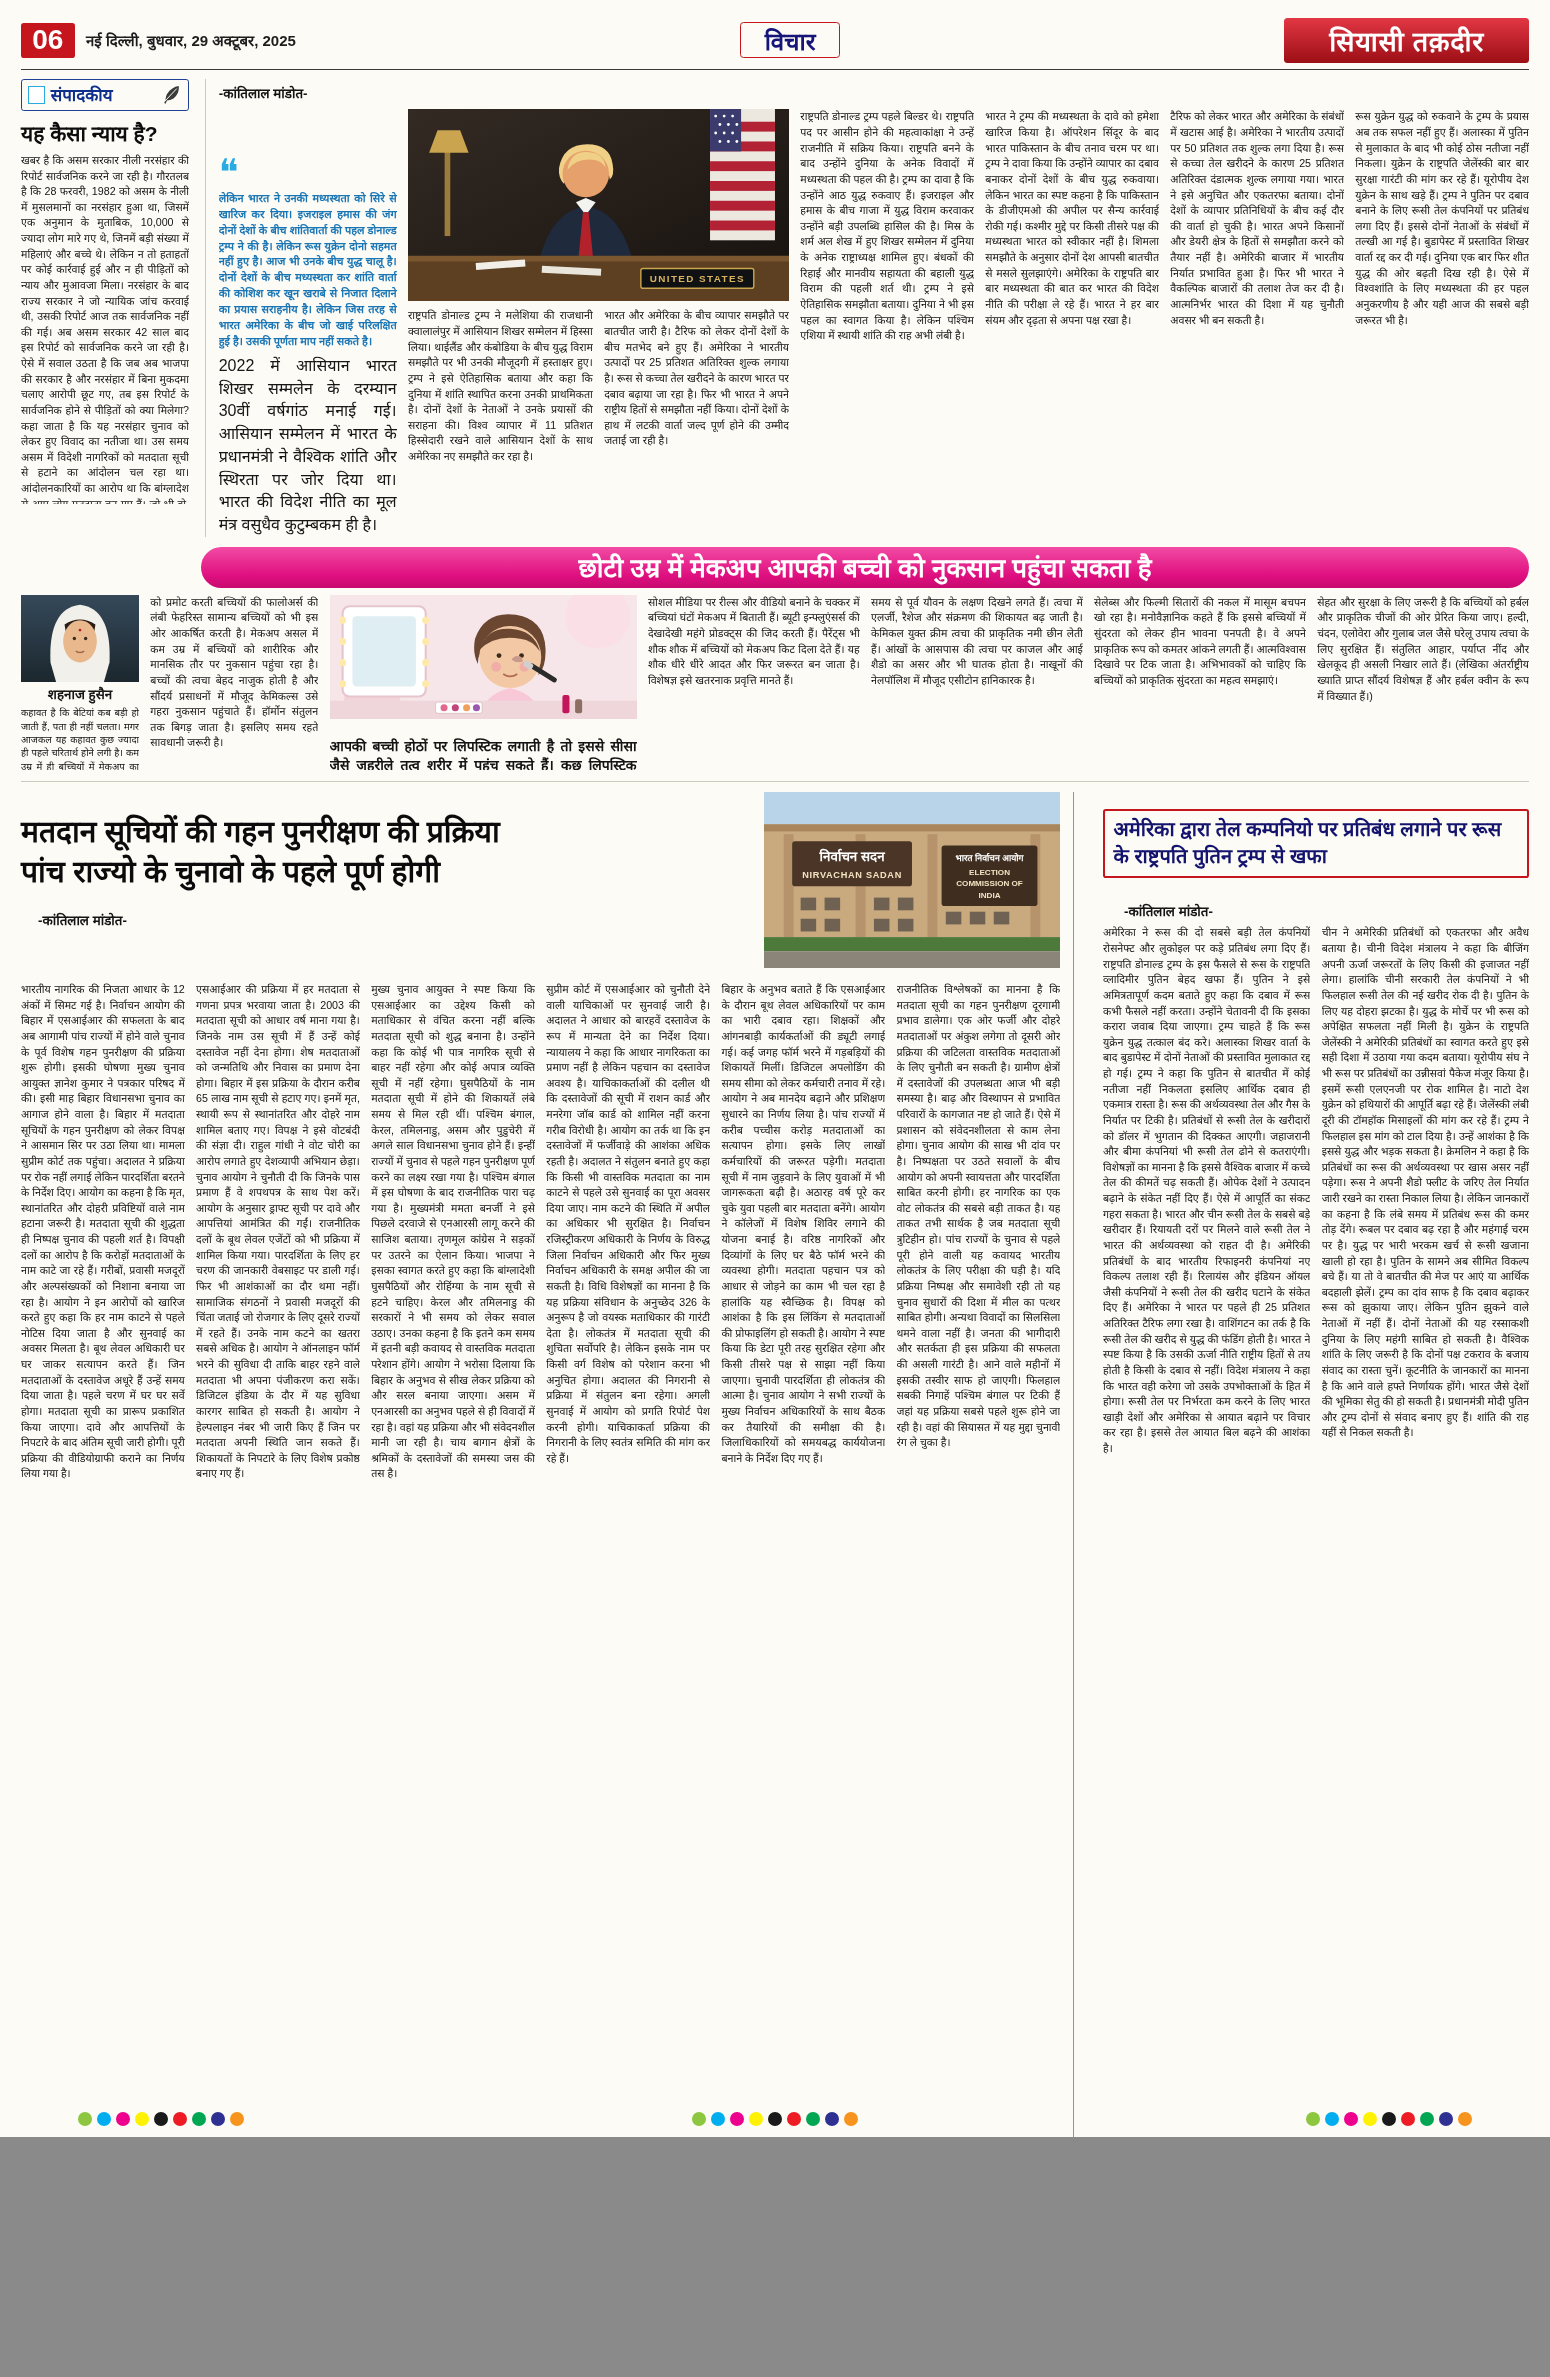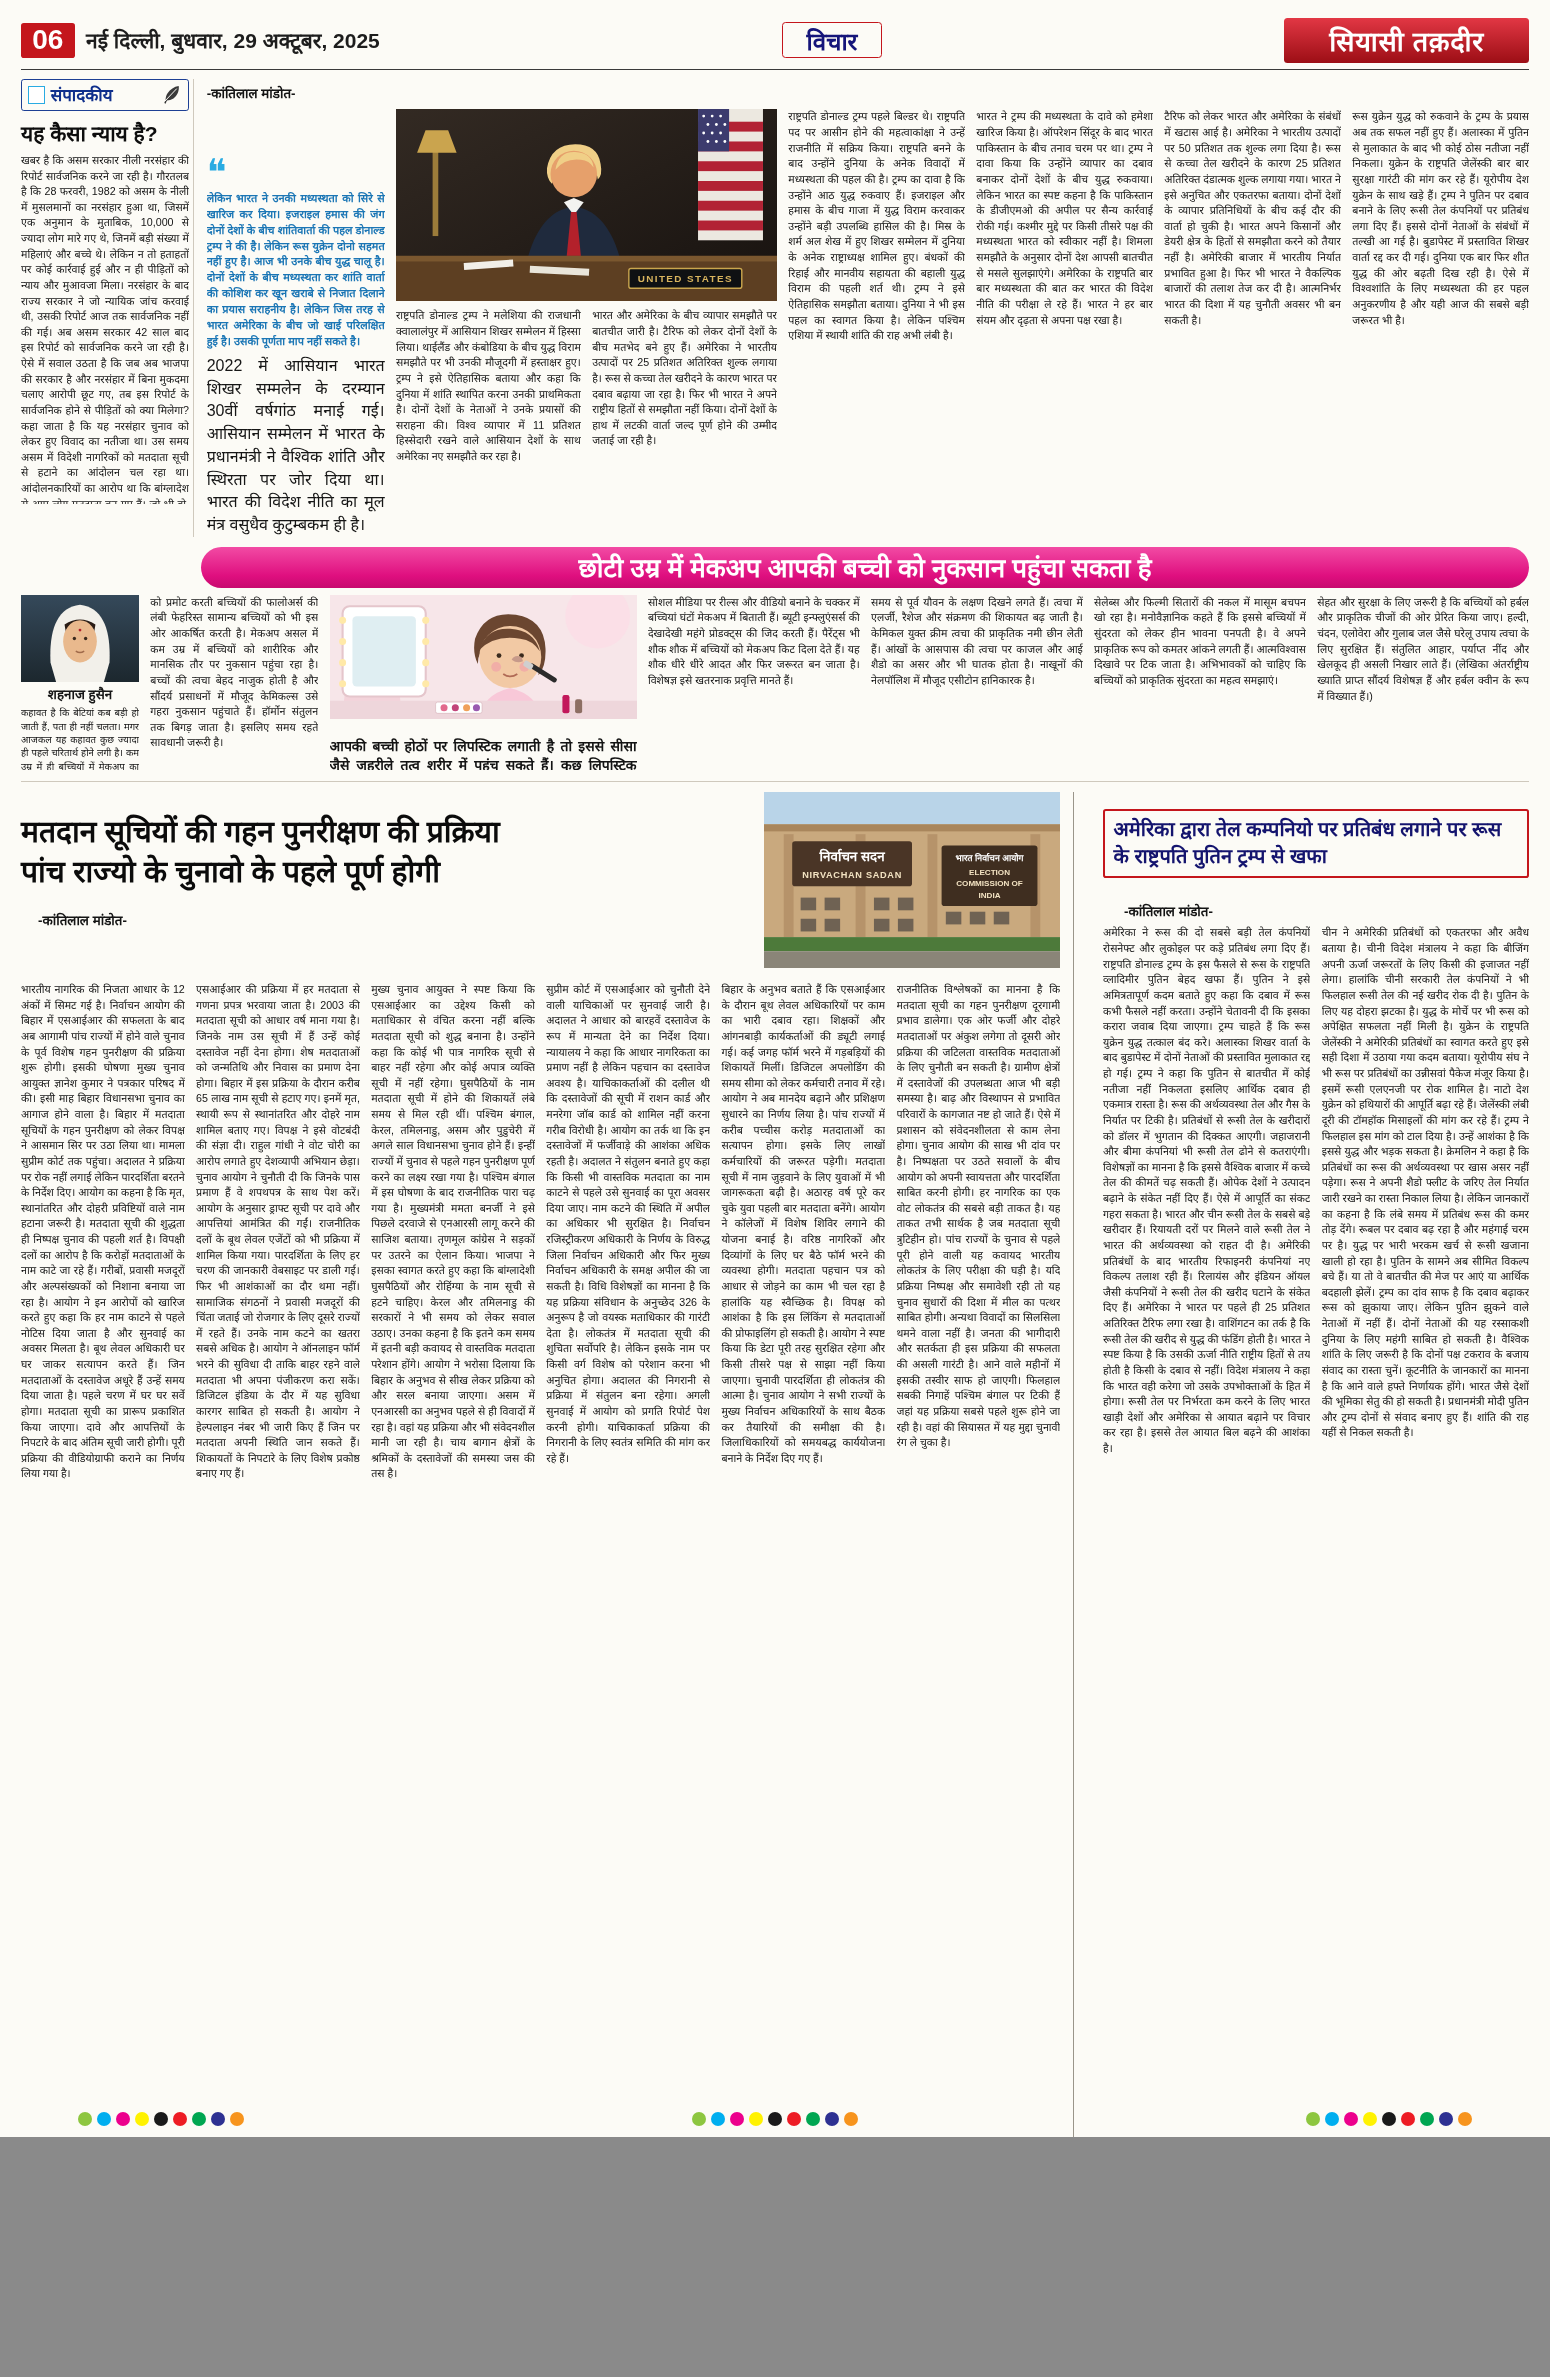--- a/index.html
+++ b/index.html
@@ -3,30 +3,30 @@
 <meta charset="utf-8">
 <style>
   html,body{margin:0;padding:0;background:#8a8a8a;}
   .page{width:1550px;height:2137px;background:#fcfbf6;box-sizing:border-box;
         padding:18.3px 21px 0 21px;position:relative;overflow:hidden;
         font-family:"Liberation Sans","DejaVu Sans",sans-serif;color:#161616;}
 
   
   .masthead{display:flex;align-items:center;height:44px;border-bottom:1.4px solid #3a3a3a;padding-bottom:7px;}
   .page-num{background:#c4161c;color:#fff;font-size:28px;font-weight:bold;padding:1.4px 11.3px;border-radius:2.8px;}
-  .date-line{font-size:21px;font-weight:600;margin-left:11.3px;color:#1d1d1d;}
+  .date-line{font-size:15px;font-weight:600;margin-left:11.3px;color:#1d1d1d;}
   .section-wrap{flex:1;text-align:center;}
   .section-name{display:inline-block;border:1.4px solid #c4161c;border-radius:3.5px;padding:0.7px 24px;
                 font-size:24px;font-weight:bold;color:#15157a;}
   .paper-name{background:linear-gradient(180deg,#e23744,#9c0e15);color:#fff;font-size:27px;font-weight:bold;
               padding:4.2px 45px;border-radius:3.5px;letter-spacing:0.7px;}
 
   
   .top-section{display:flex;gap:12.7px;height:458px;margin-top:8.5px;}
-  .editorial{width:168px;border-right:0.7px solid #cfc9bd;padding-right:4px;box-sizing:content-box;}
+  .editorial{width:168px;border-right:0.7px solid #cfc9bd;padding-right:16px;box-sizing:content-box;}
   .editorial-header{border:1.4px solid #1d3f94;border-radius:2.8px;display:flex;align-items:center;gap:5.6px;padding:3.5px 5.6px;}
   .editorial-checkbox{width:15.5px;height:15.5px;border:1.4px solid #29abe2;background:#fff;flex:none;}
   .editorial-label{font-size:17px;font-weight:bold;color:#0f2f8c;flex:1;}
   .quill-icon{width:21px;height:21px;flex:none;}
   .editorial-headline{font-size:21px;font-weight:bold;margin:8.5px 0 5.6px;color:#0d0d0d;}
   .editorial-body{font-size:10.3px;line-height:1.46;text-align:justify;height:351px;overflow:hidden;}
 
   .lead{flex:1;display:flex;flex-direction:column;min-width:0;}
   .lead-headline{font-size:30px;line-height:1.22;font-weight:bold;color:#0b0b0b;}
   .lead-headline span{display:block;}

